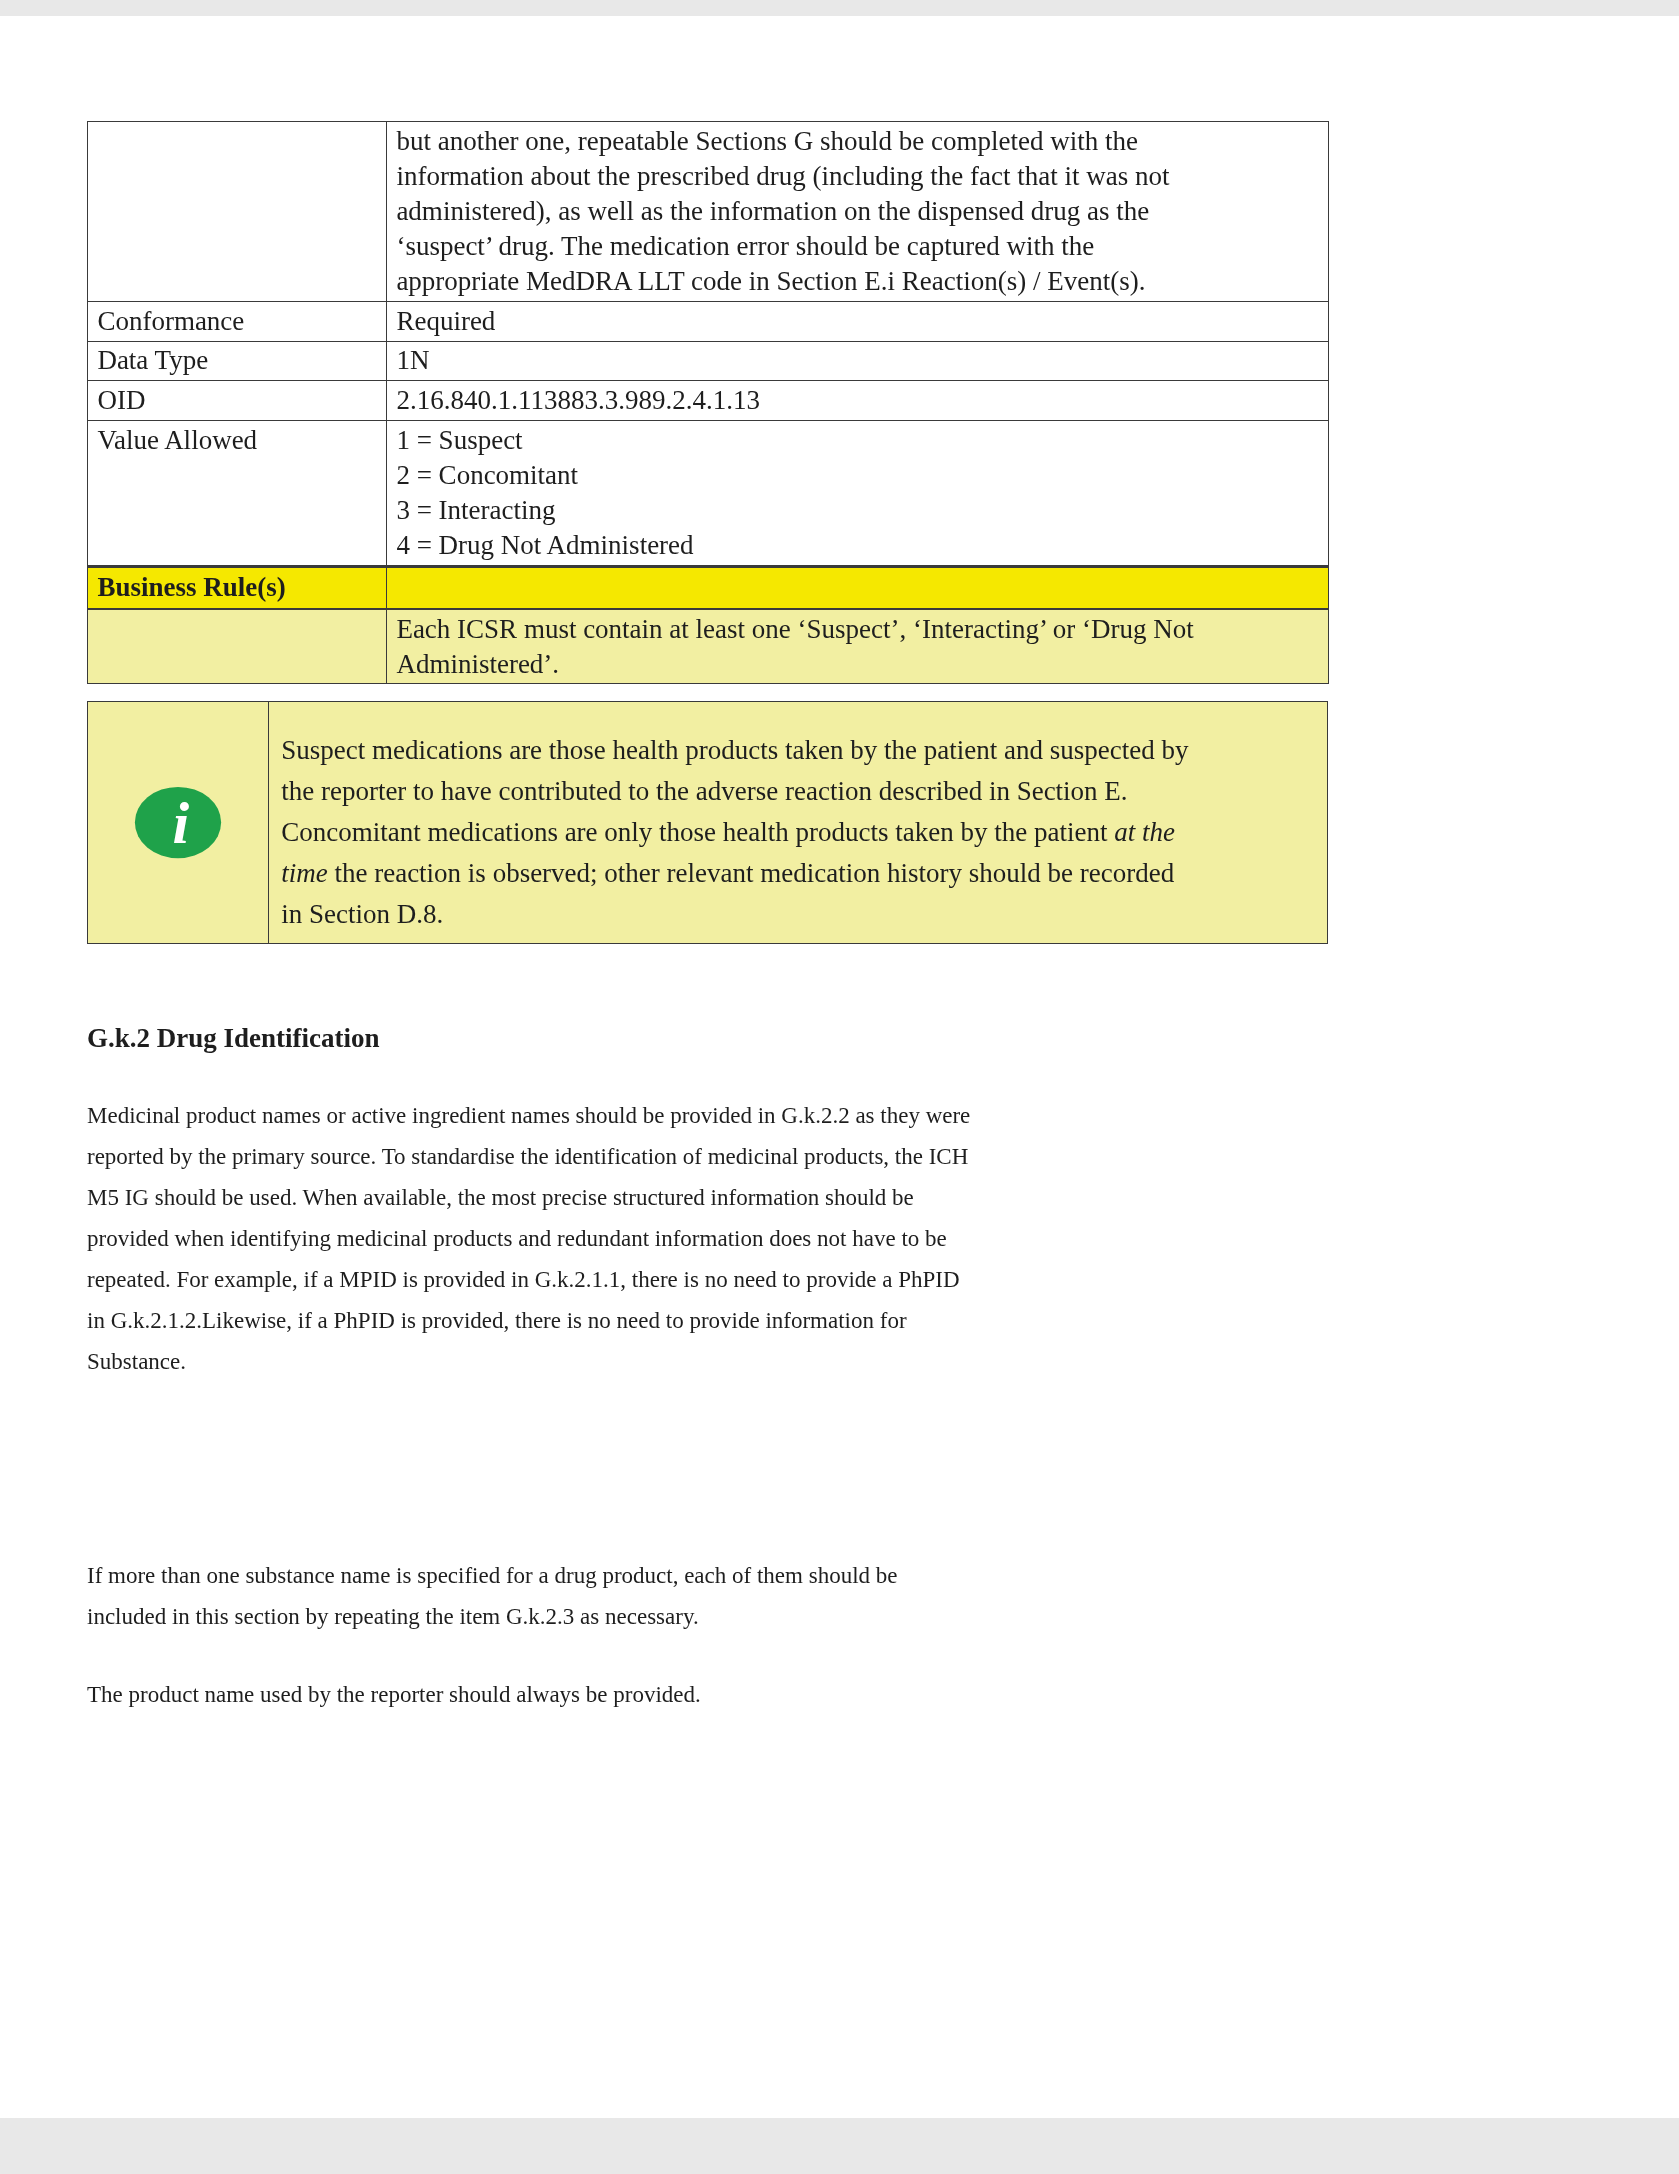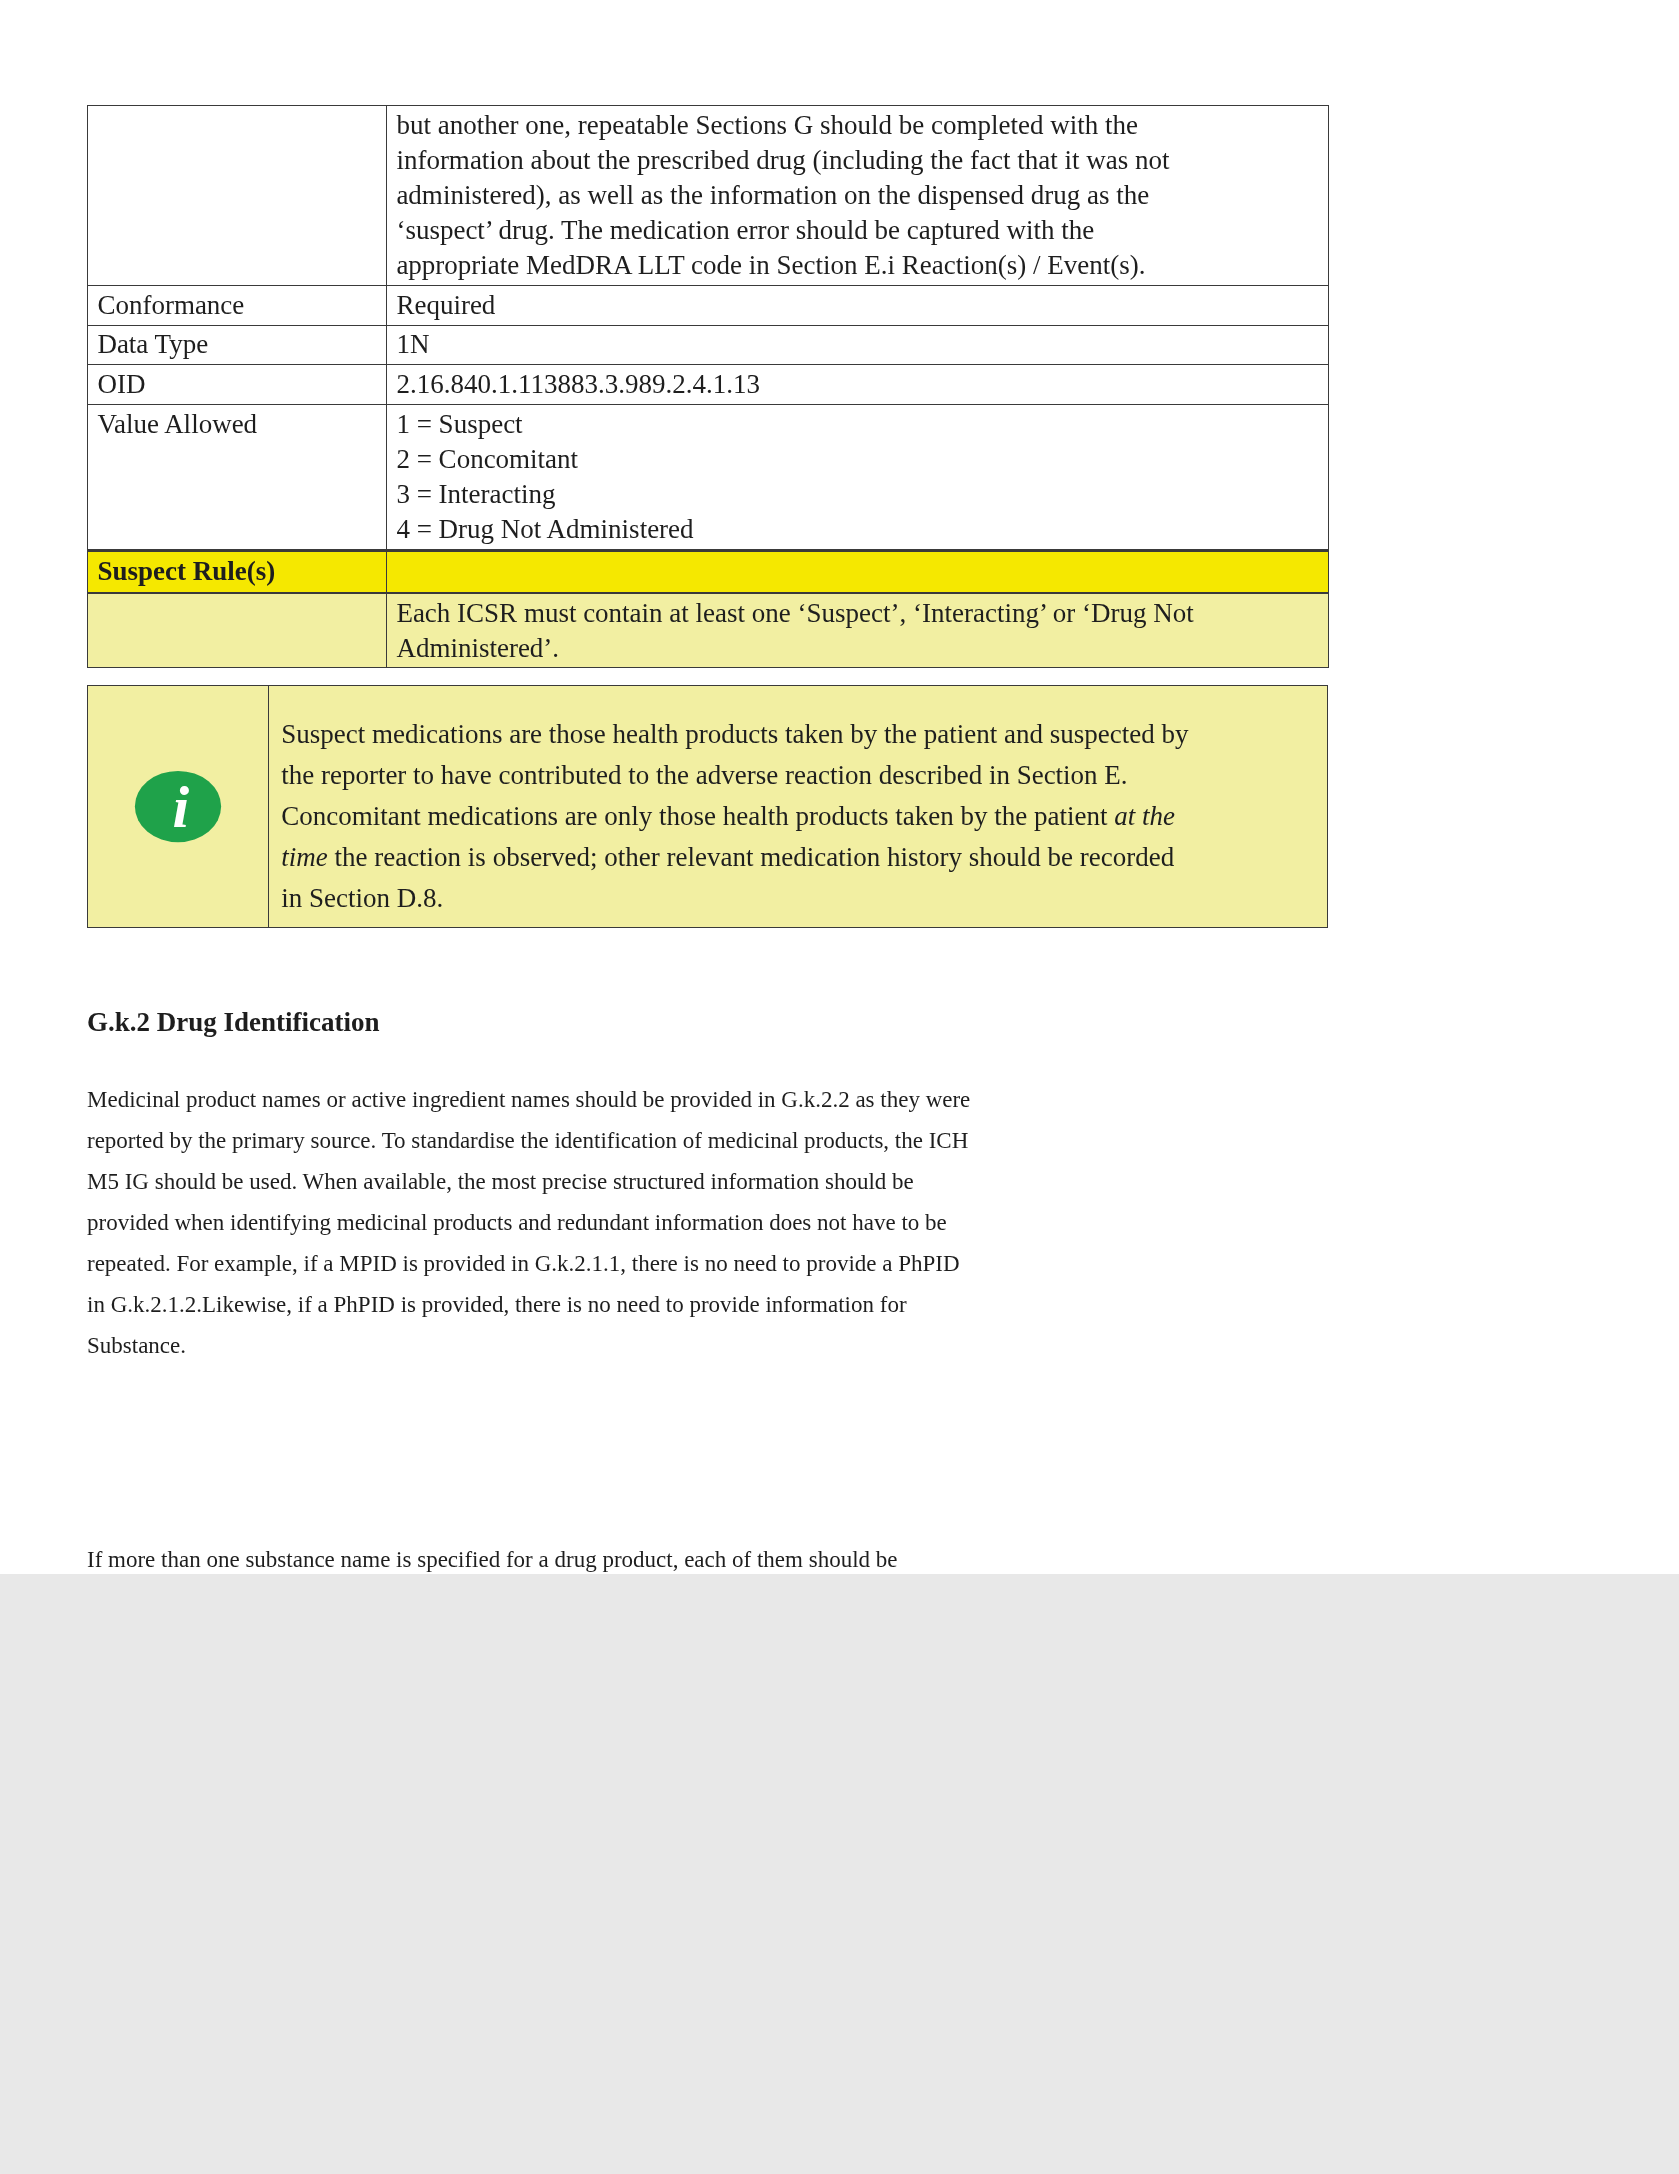--- a/index.html
+++ b/index.html
@@ -1,19 +1,19 @@
 <!DOCTYPE html>
 <html style="font-size:15px"><head>
 <meta charset="utf-8">
 <style>
   html,body { margin:0; padding:0; background:#e8e8e8; }
   .page {
     position:relative;
-    width:1680px; height:1574px;
-    margin:0 auto;
+    width:1680px; height:2102px;
+    margin:16px auto;
     background:#ffffff;
     font-family:"Liberation Serif", serif;
     color:#1e1e1e;
     overflow:hidden;
   }
 
   
   table.spec-table {
     position:absolute; left:87px; top:105px;
     width:1241px;
@@ -119,21 +119,21 @@
         <td class="val">2.16.840.1.113883.3.989.2.4.1.13</td>
       </tr>
       <tr class="r-vals">
         <td class="lbl">Value Allowed</td>
         <td class="val">1 = Suspect
 2 = Concomitant
 3 = Interacting
 4 = Drug Not Administered</td>
       </tr>
       <tr class="rule-header">
-        <td class="lbl">Suspect Rule(s)</td>
+        <td class="lbl">Business Rule(s)</td>
         <td class="val"></td>
       </tr>
       <tr class="rule-body">
         <td class="lbl"></td>
         <td class="val">Each ICSR must contain at least one ‘Suspect’, ‘Interacting’ or ‘Drug Not
 Administered’.</td>
       </tr>
     </tbody>
   </table>
 

